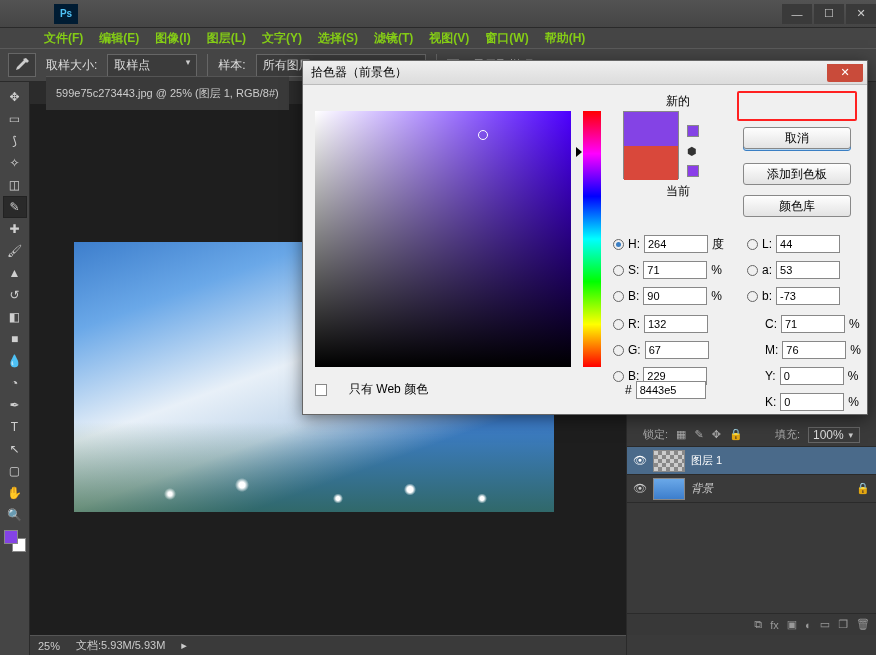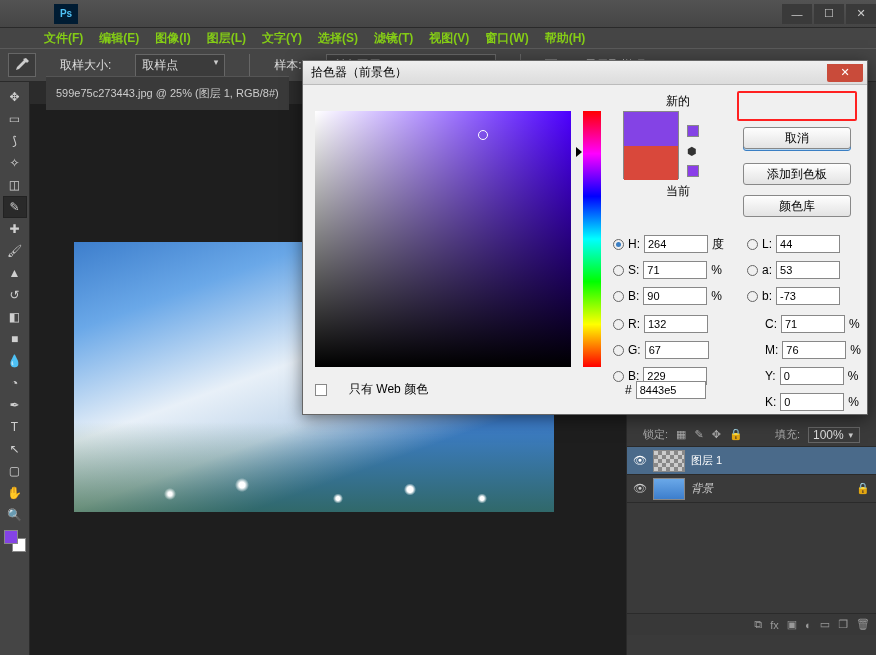--- a/index.html
+++ b/index.html
@@ -4,21 +4,21 @@
 <style>
 * { margin: 0; padding: 0; box-sizing: border-box; font-family: "Microsoft YaHei", Arial, sans-serif; }
 body { background: #0b0b0b; width: 876px; height: 655px; overflow: hidden; position: relative; font-size: 12px; color: #ccc; }
 .titlebar { height: 28px; background: linear-gradient(#535353,#454545); display: flex; align-items: center; justify-content: space-between; border-bottom: 1px solid #2a2a2a; padding-left: 48px; }
 .titlebar-left { display: flex; align-items: center; }
 .ps-logo { width: 24px; height: 20px; background: #001c33; color: #4fc3f7; font-size: 10px; font-weight: bold; display: flex; align-items: center; justify-content: center; margin: 0 6px; }
 .win-btns { display: flex; }
 .win-btn { width: 30px; height: 20px; background: #3a3a3a; color: #ccc; display: flex; align-items: center; justify-content: center; margin-left: 2px; cursor: pointer; font-size: 11px; }
 .menubar { height: 20px; background: #454545; display: flex; gap: 4px; padding-left: 38px; align-items: center; }
 .menuitem { padding: 2px 6px; color: #84cc16; font-size: 12px; cursor: pointer; font-weight: bold; }
-.optionbar { height: 34px; background: #454545; display: flex; align-items: center; padding: 0 8px; border-top: 1px solid #5a5a5a; border-bottom: 1px solid #2a2a2a; gap: 24px; }
+.optionbar { height: 34px; background: #454545; display: flex; align-items: center; padding: 0 8px; border-top: 1px solid #5a5a5a; border-bottom: 1px solid #2a2a2a; gap: 10px; }
 .dropdown { background: #3b3b3b; border: 1px solid #666; padding: 2px 26px 2px 6px; color: #ddd; position: relative; font-size: 12px; }
 .dropdown:after { content: "▾"; position: absolute; right: 6px; top: 2px; font-size: 9px; color: #ccc; }
 .opt-label { color: #ddd; }
 .checkbox { width: 12px; height: 12px; background: #2a2a2a; border: 1px solid #777; display: inline-flex; align-items: center; justify-content: center; color: #4fc3f7; font-size: 9px; margin-right: 4px; }
 .tool-icon-sm { width: 28px; height: 24px; background: #3b3b3b; border: 1px solid #666; display: flex; align-items: center; justify-content: center; }
 .divider-v { width: 1px; height: 22px; background: #666; }
 .main { display: flex; height: 573px; }
 .toolbox { width: 30px; background: #454545; border-right: 1px solid #2a2a2a; display: flex; flex-direction: column; align-items: center; padding-top: 4px; }
 .tool { width: 22px; height: 20px; margin: 1px 0; display: flex; align-items: center; justify-content: center; color: #d0d0d0; font-size: 12px; cursor: pointer; }
 .tool.active { background: #2a2a2a; outline: 1px solid #222; }
@@ -143,20 +143,25 @@
       <div class="bg"></div>
       <div class="fg"></div>
     </div>
   </div>
 
   <div class="canvas-area">
     <div class="tabbar">
       <div class="tab">599e75c273443.jpg @ 25% (图层 1, RGB/8#)</div>
     </div>
     <div class="canvas"></div>
+    <div class="statusbar">
+      <span>25%</span>
+      <span>文档:5.93M/5.93M</span>
+      <span>▸</span>
+    </div>
   </div>
 
   <div class="right-panels">
     <div class="layer-panel">
       <div class="layer-hdr">
         <span>锁定:</span>
         <span>▦</span>
         <span>✎</span>
         <span>✥</span>
         <span>🔒</span>

